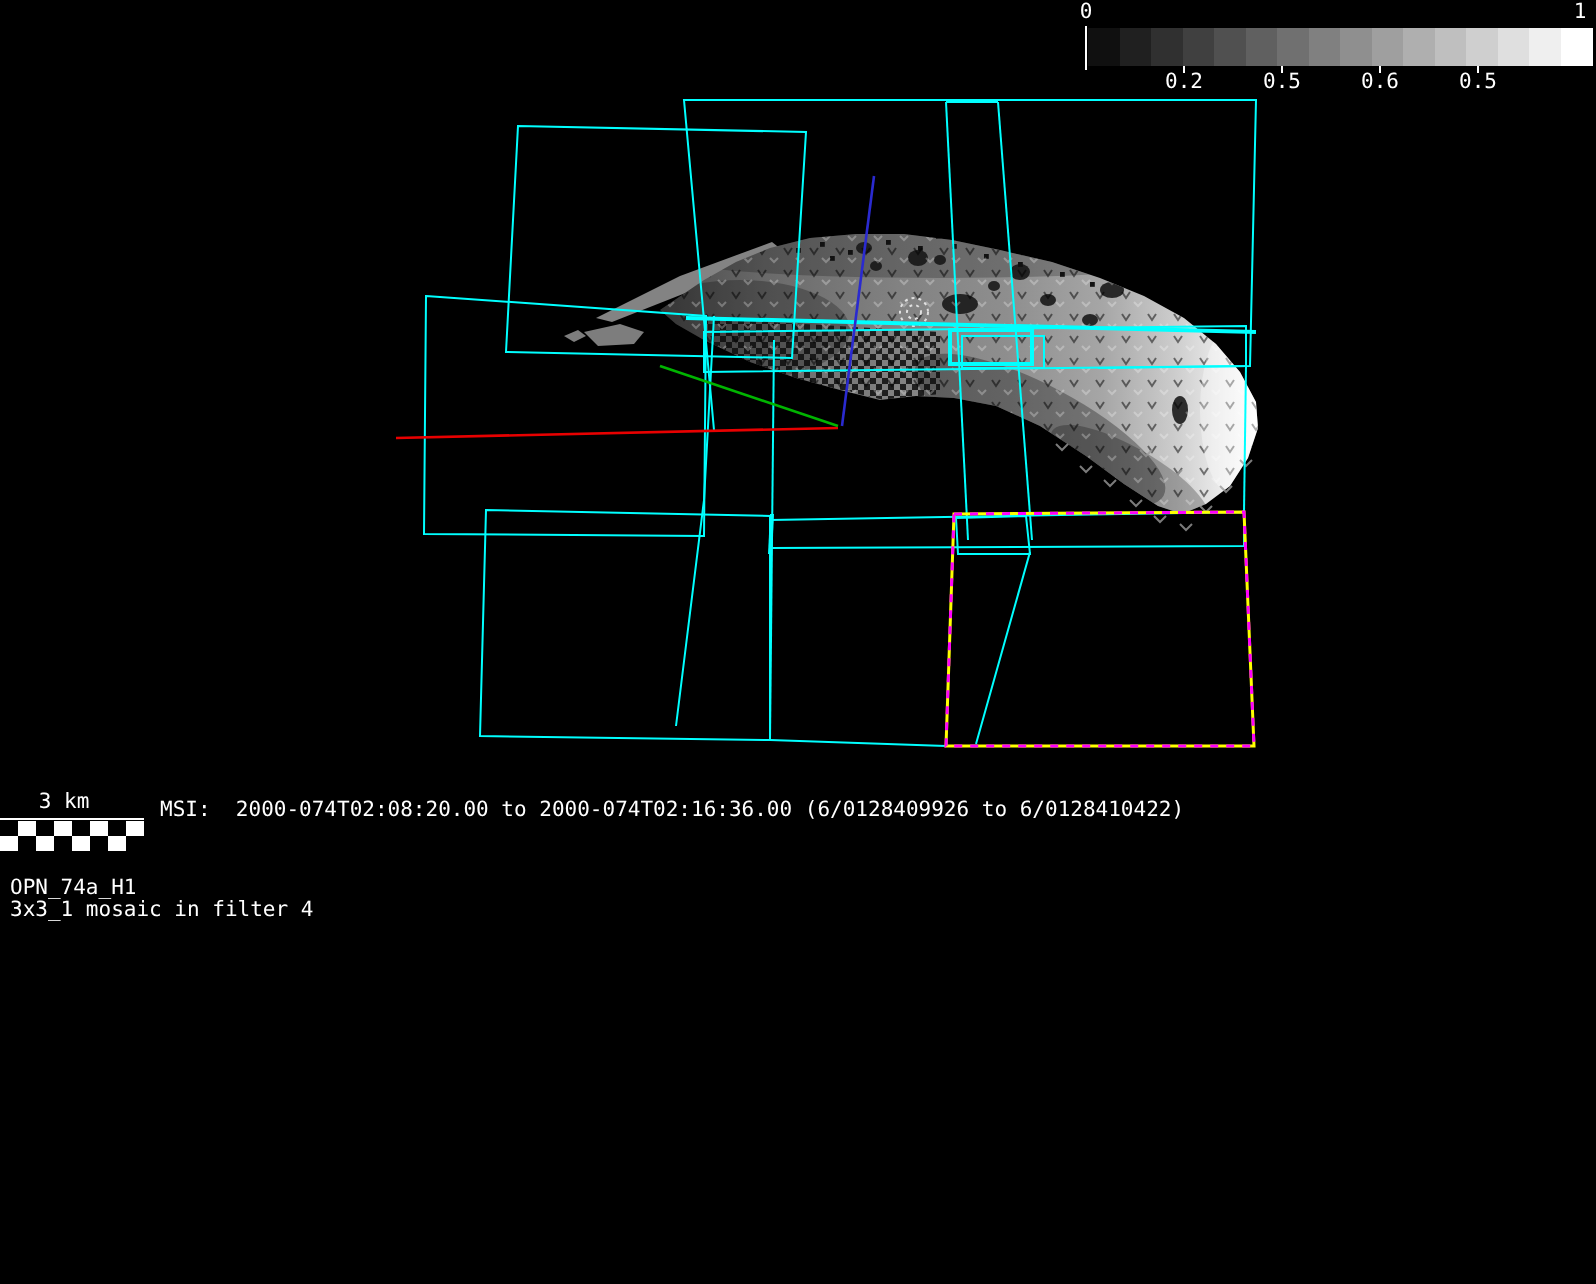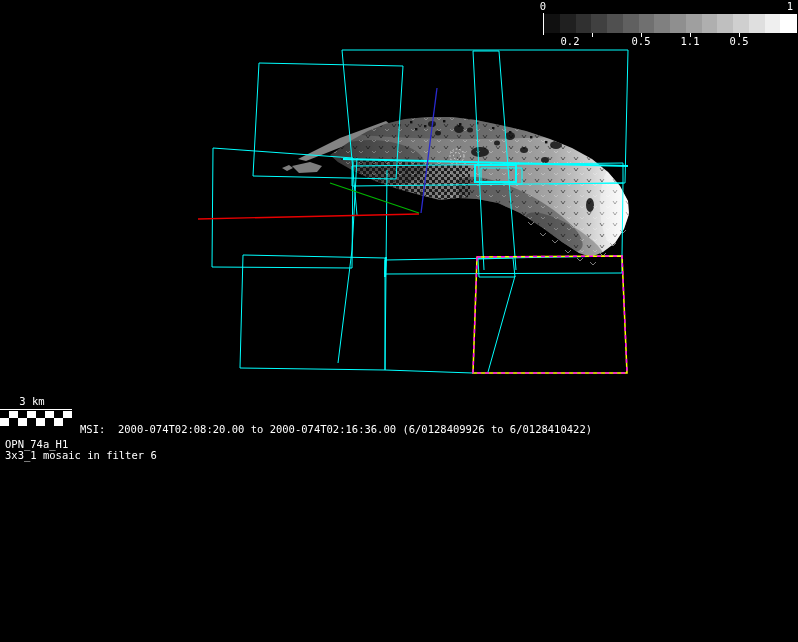--- a/index.html
+++ b/index.html
@@ -146,23 +146,23 @@
         <rect x="63" y="410.5" width="9" height="7.5" fill="#fff"></rect>
         <rect x="0" y="418" width="9" height="7.5" fill="#fff"></rect>
         <rect x="18" y="418" width="9" height="7.5" fill="#fff"></rect>
         <rect x="36" y="418" width="9" height="7.5" fill="#fff"></rect>
         <rect x="54" y="418" width="9" height="7.5" fill="#fff"></rect>
       </g>
     </svg>
 
   <div class="t tc" style="left:543px;top:1px">0</div>
   <div class="t tc" style="left:790px;top:1px">1</div>
-  <div class="t tc" style="left:570px;top:36px">0.2</div>
+  <div class="t tc" style="left:592px;top:36px">0.2</div>
   <div class="t tc" style="left:641px;top:36px">0.5</div>
-  <div class="t tc" style="left:690px;top:36px">1.1</div>
+  <div class="t tc" style="left:690px;top:36px">0.6</div>
   <div class="t tc" style="left:739px;top:36px">0.5</div>
 
   <div class="t tc" style="left:32px;top:396px">3 km</div>
 
-  <div class="t" style="left:80px;top:424px">MSI:  2000-074T02:08:20.00 to 2000-074T02:16:36.00 (6/0128409926 to 6/0128410422)</div>
+  <div class="t" style="left:80px;top:400px">MSI:  2000-074T02:08:20.00 to 2000-074T02:16:36.00 (6/0128409926 to 6/0128410422)</div>
   <div class="t" style="left:5px;top:439px">OPN_74a_H1</div>
-  <div class="t" style="left:5px;top:450px">3x3_1 mosaic in filter 6</div>
+  <div class="t" style="left:5px;top:450px">3x3_1 mosaic in filter 4</div>
 </div>
 
 </body></html>

